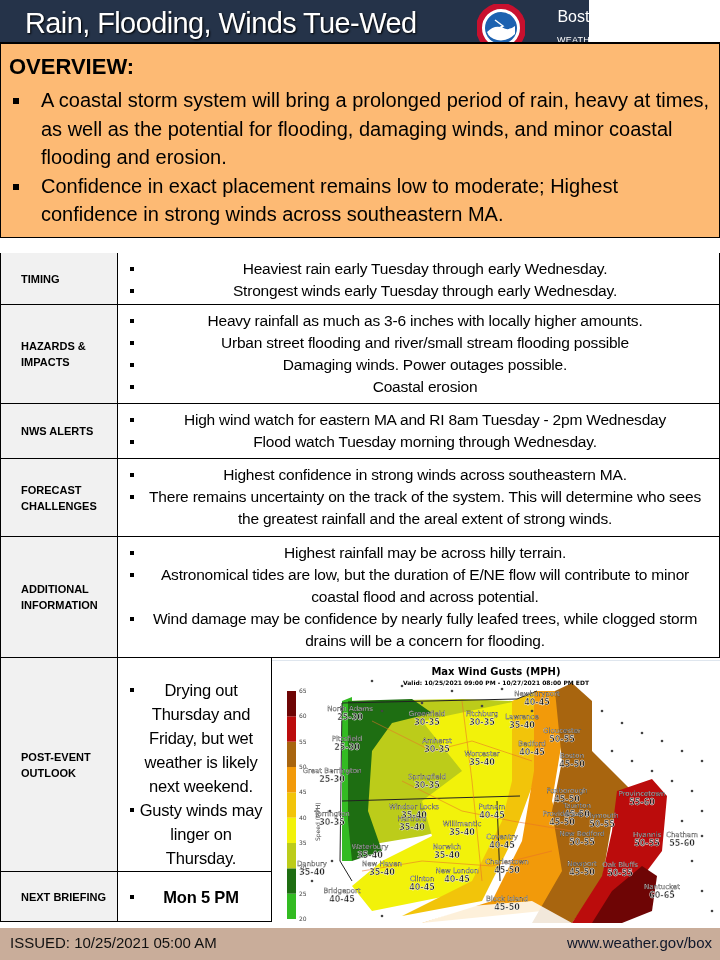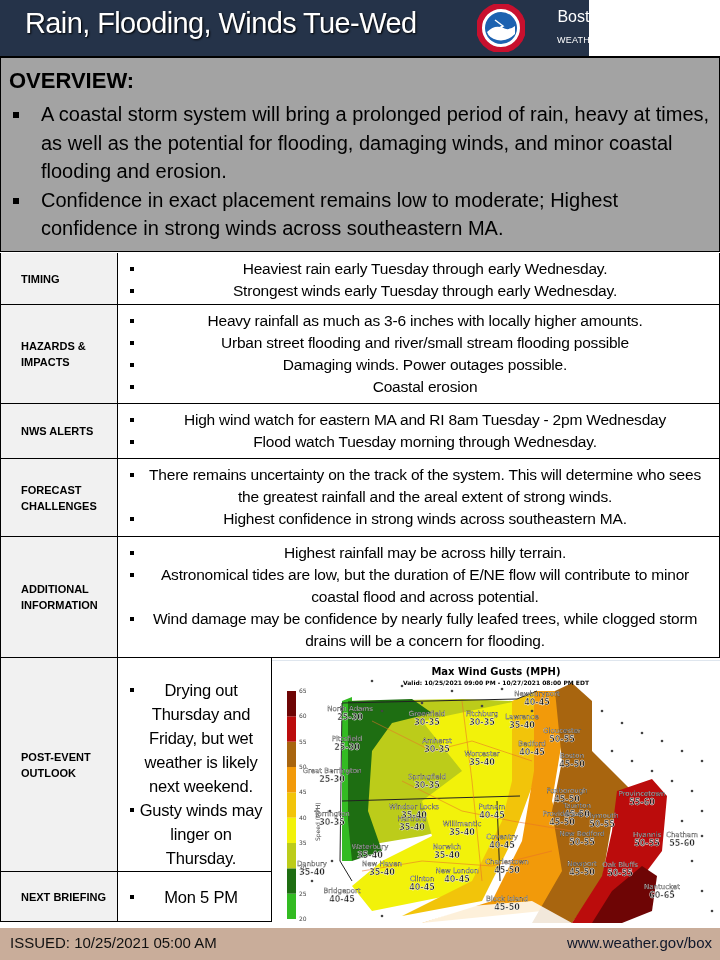--- a/index.html
+++ b/index.html
@@ -6,21 +6,21 @@
   html, body { width: 720px; height: 960px; overflow: hidden; background: #ffffff; }
   body { position: relative; font-family: "Liberation Sans", sans-serif; color: #000; }
 
   .header { position: absolute; left: 0; top: 0; width: 589px; height: 57px; background: #253349; }
   .header .title { position: absolute; left: 25px; top: 7px; font-size: 29px; color: #ffffff; letter-spacing: -0.6px; text-shadow: 1px 1px 2px #000; }
   .header .logo { position: absolute; left: 477px; top: 4px; width: 48px; height: 48px; }
   .header .office { position: absolute; left: 540px; top: 8px; width: 170px; text-align: center; color: #fff; }
   .header .office .city { font-size: 16px; }
   .header .office .sub { font-size: 9px; margin-top: 9px; letter-spacing: 0.2px; }
 
-  .overview { position: absolute; left: 0; top: 56px; width: 720px; height: 196px; border: 1.5px solid #000; border-top: 2px solid #000; background: #a3a3a3; }
+  .overview { position: absolute; left: 0; top: 42px; width: 720px; height: 196px; border: 1.5px solid #000; border-top: 2px solid #000; background: #fdba74; }
   .overview .ov-title { position: absolute; left: 8px; top: 10px; font-size: 22px; font-weight: bold; }
   .overview ul { list-style: none; position: absolute; left: 10px; top: 42px; width: 700px; }
   .overview li { position: relative; padding-left: 30px; font-size: 20px; line-height: 28.5px; }
   .overview li .bullet { position: absolute; left: 2px; top: 12px; width: 6px; height: 6px; background: #000; }
 
   .row { position: absolute; left: 0; width: 720px; border-left: 1.5px solid #000; border-right: 1.5px solid #000; border-bottom: 1.5px solid #000; }
   .row .label { position: absolute; left: 0; top: 0; bottom: 0; width: 117px; background: #f1f1f1; border-right: 1.5px solid #000; display: flex; align-items: center; padding-left: 20px; font-size: 11px; font-weight: bold; line-height: 16px; }
   .row .content { position: absolute; left: 118px; top: 0; bottom: 0; right: 0; padding: 5px 8px 0 11px; text-align: center; }
   .row .content li { list-style: none; position: relative; padding-left: 9px; font-size: 15.5px; line-height: 22px; letter-spacing: -0.2px; }
   .row .content li .sb { position: absolute; left: 0; top: 9px; width: 4px; height: 4px; background: #000; }
@@ -89,22 +89,22 @@
   <div class="label">NWS ALERTS</div>
   <ul class="content">
     <li><span class="sb"></span><span>High wind watch for eastern MA and RI 8am Tuesday - 2pm Wednesday</span></li>
     <li><span class="sb"></span><span>Flood watch Tuesday morning through Wednesday.</span></li>
   </ul>
 </div>
 
 <div class="row" style="top:459px;height:78px;">
   <div class="label">FORECAST CHALLENGES</div>
   <ul class="content">
+    <li><span class="sb"></span><span>Highest confidence in strong winds across southeastern MA.</span></li>
     <li><span class="sb"></span><span>There remains uncertainty on the track of the system. This will determine who sees the greatest rainfall and the areal extent of strong winds.</span></li>
-    <li><span class="sb"></span><span>Highest confidence in strong winds across southeastern MA.</span></li>
   </ul>
 </div>
 
 <div class="row" style="top:537px;height:121px;">
   <div class="label">ADDITIONAL INFORMATION</div>
   <ul class="content">
     <li><span class="sb"></span><span>Highest rainfall may be across hilly terrain.</span></li>
     <li><span class="sb"></span><span>Astronomical tides are low, but the duration of E/NE flow will contribute to minor coastal flood and across potential.</span></li>
     <li><span class="sb"></span><span>Wind damage may be confidence by nearly fully leafed trees, while clogged storm drains will be a concern for flooding.</span></li>
   </ul>
@@ -113,21 +113,21 @@
 <div class="row narrow" style="top:658px;height:214px;">
   <div class="label">POST-EVENT OUTLOOK</div>
   <ul class="content" style="padding-top:20px;">
     <li><span class="sb"></span><span>Drying out Thursday and Friday, but wet weather is likely next weekend.</span></li>
     <li><span class="sb"></span><span>Gusty winds may linger on Thursday.</span></li>
   </ul>
 </div>
 
 <div class="row narrow" style="top:872px;height:50px;">
   <div class="label">NEXT BRIEFING</div>
-  <ul class="content" style="padding-top:13px;">
+  <ul class="content" style="padding-top:13px;font-weight:bold;">
     <li><span class="sb"></span><span>Mon 5 PM</span></li>
   </ul>
 </div>
 
 <div class="map">
   <svg width="448" height="266" viewBox="0 0 448 266">
 
     <g>
       <path d="M70 40 L80 36 L80 200 L70 200 Z" fill="#33bb22"></path>
       <path d="M76 40 L190 38 L240 40 L240 110 L210 160 L150 175 L90 185 L76 160 Z" fill="#bccc1a"></path>

